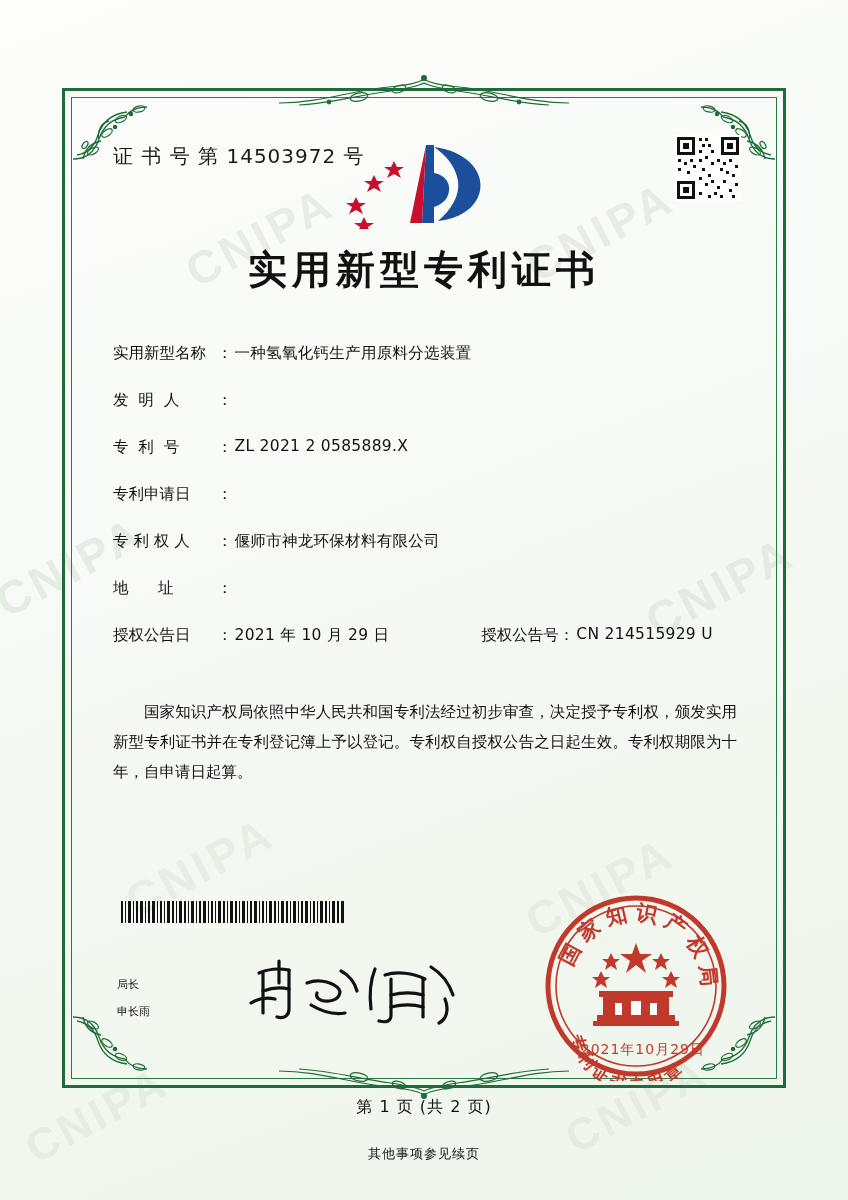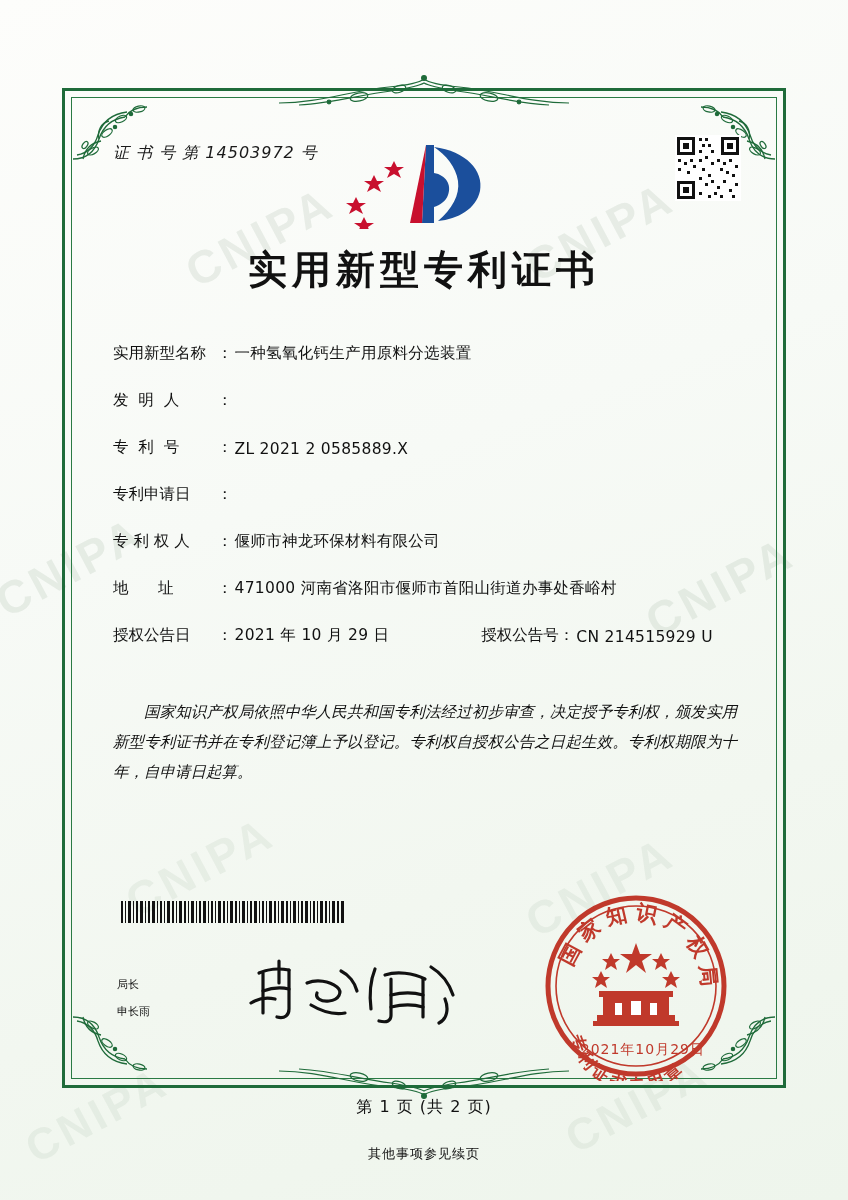--- a/index.html
+++ b/index.html
@@ -96,25 +96,24 @@
   .wm5 { left: 120px; top: 840px; font-size: 46px; color: rgba(150,170,150,0.13);}
   .wm6 { left: 520px; top: 860px; font-size: 46px; color: rgba(150,170,150,0.13);}
   .wm7 { left: 20px;  top: 1090px; font-size: 44px; color: rgba(150,170,150,0.13);}
   .wm8 { left: 560px; top: 1080px; font-size: 44px; color: rgba(150,170,150,0.13);}
 
   
   .cert-no {
     position: absolute;
     left: 48px;
     top: 52px;
-    font-size: 16px;
+    font-size: 20px;
     color: #1a1a1a;
     letter-spacing: 1px;
     font-family: "DejaVu Sans", sans-serif;
-    font-style: italic;
   }
 
   .qr {
     position: absolute;
     right: 42px;
     top: 44px;
     width: 66px;
     height: 66px;
   }
 
@@ -142,21 +141,21 @@
 
   
   .fields {
     position: absolute;
     left: 48px;
     top: 252px;
     right: 48px;
   }
   .field-row {
     display: flex;
-    align-items: flex-end;
+    align-items: flex-start;
     margin-bottom: 26px;
     font-size: 15.5px;
     color: #111;
     font-family: "DejaVu Sans", sans-serif;
   }
   .field-label {
     width: 104px;
     flex: 0 0 104px;
     letter-spacing: 0px;
     white-space: pre;
@@ -183,21 +182,20 @@
     top: 606px;
     font-size: 15.5px;
     line-height: 30px;
     color: #111;
     text-align: justify;
     font-family: "DejaVu Sans", sans-serif;
   }
   .paragraphs p {
     margin: 0 0 10px 0;
     text-indent: 2em;
-    font-style: italic;
   }
 
   
   .barcode {
     position: absolute;
     left: 56px;
     top: 810px;
     width: 224px;
     height: 22px;
   }
@@ -460,21 +458,20 @@
         <span class="field-colon">：</span>
       </div>
       <div class="field-row">
         <span class="field-label">专 利 权 人</span>
         <span class="field-colon">：</span>
         <span class="field-value">偃师市神龙环保材料有限公司</span>
       </div>
       <div class="field-row">
         <span class="field-label">地      址</span>
         <span class="field-colon">：</span>
-        <span class="field-value">471000 河南省洛阳市偃师市首阳山街道办事处香峪村</span>
       </div>
       <div class="field-row split">
         <span class="field-label">授权公告日</span>
         <span class="field-colon">：</span>
         <span class="field-value">2021 年 10 月 29 日</span>
         <span class="sub-label">授权公告号</span>
         <span class="field-colon">：</span>
         <span class="field-value">CN 214515929 U</span>
       </div>
     </div>

